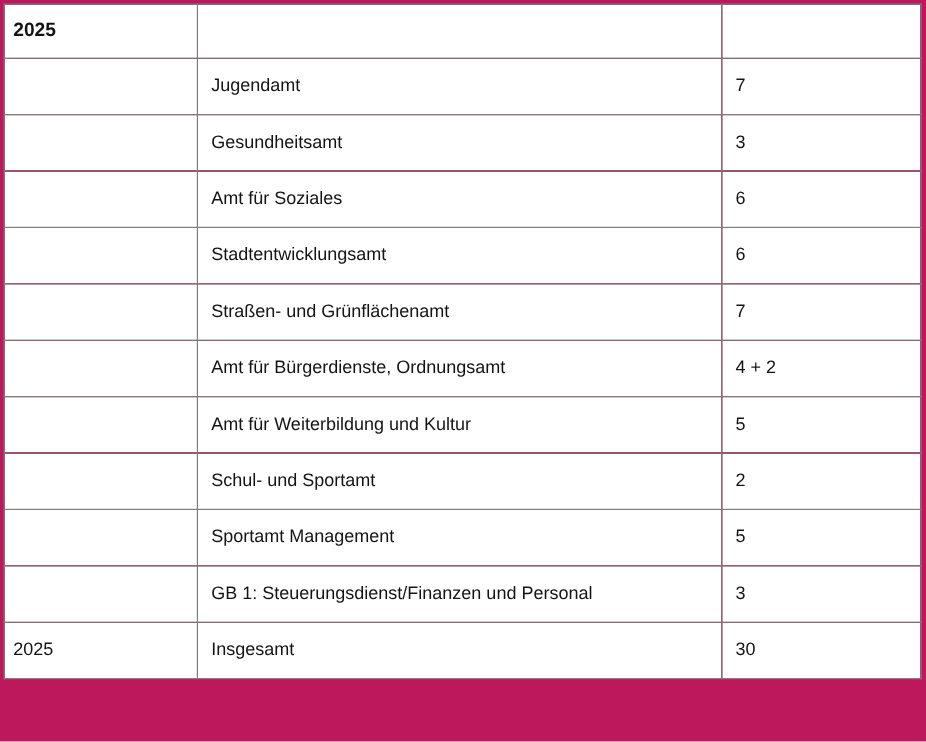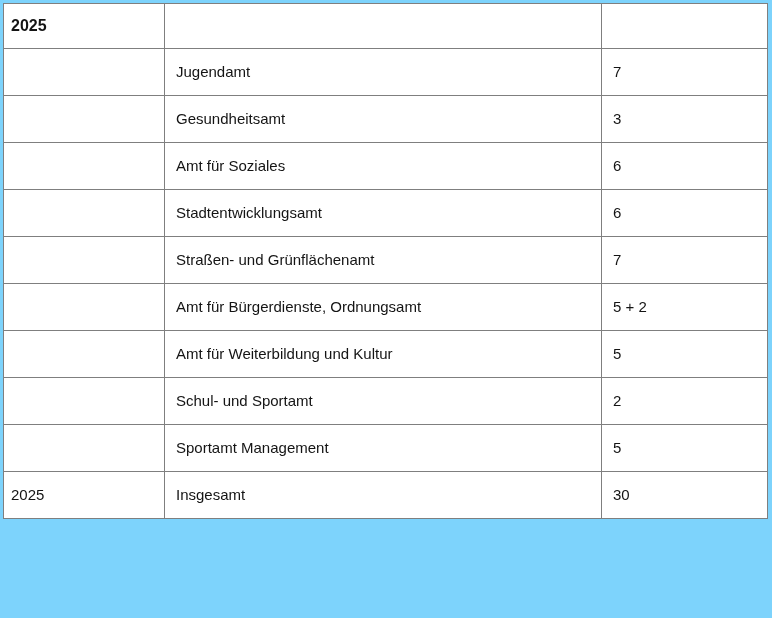--- a/index.html
+++ b/index.html
@@ -4,21 +4,21 @@
 <style>
   html, body {
     margin: 0;
     padding: 0;
     background: #ffffff;
   }
   .page {
     position: relative;
     width: 772px;
     height: 618px;
-    background: #7dd3fc;
+    background: #be185d;
     overflow: hidden;
     font-family: "Liberation Sans", sans-serif;
     color: #141414;
   }
   table.alloc-table {
     position: absolute;
     left: 3px;
     top: 3px;
     width: 764px;
     border-collapse: collapse;
@@ -83,37 +83,42 @@
         <td>6</td>
       </tr>
       <tr>
         <td class="year-col"></td>
         <td>Straßen- und Grünflächenamt</td>
         <td>7</td>
       </tr>
       <tr>
         <td class="year-col"></td>
         <td>Amt für Bürgerdienste, Ordnungsamt</td>
-        <td>5 + 2</td>
+        <td>4 + 2</td>
       </tr>
       <tr>
         <td class="year-col"></td>
         <td>Amt für Weiterbildung und Kultur</td>
         <td>5</td>
       </tr>
       <tr>
         <td class="year-col"></td>
         <td>Schul- und Sportamt</td>
         <td>2</td>
       </tr>
       <tr>
         <td class="year-col"></td>
         <td>Sportamt Management</td>
         <td>5</td>
       </tr>
       <tr>
+        <td class="year-col"></td>
+        <td>GB 1: Steuerungsdienst/Finanzen und Personal</td>
+        <td>3</td>
+      </tr>
+      <tr>
         <td class="year-col">2025</td>
         <td>Insgesamt</td>
         <td>30</td>
       </tr>
     </tbody>
   </table>
 </div>
 
 </body></html>

